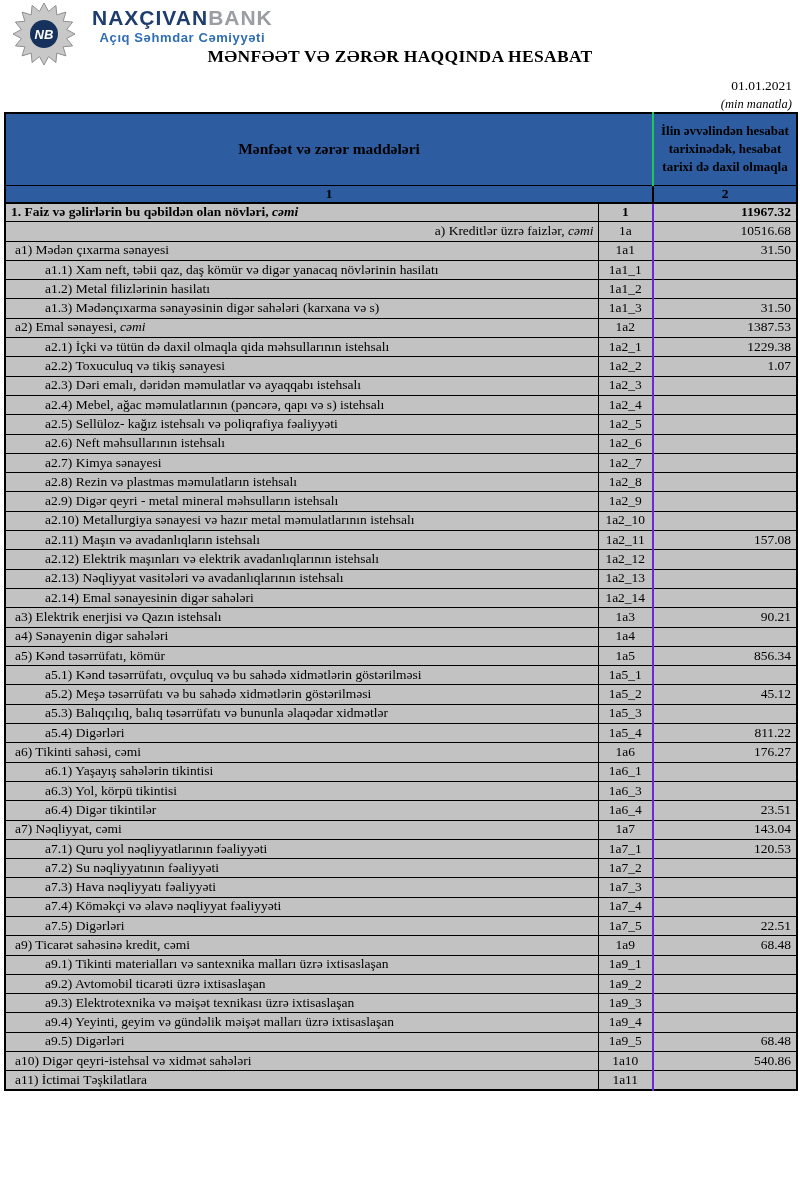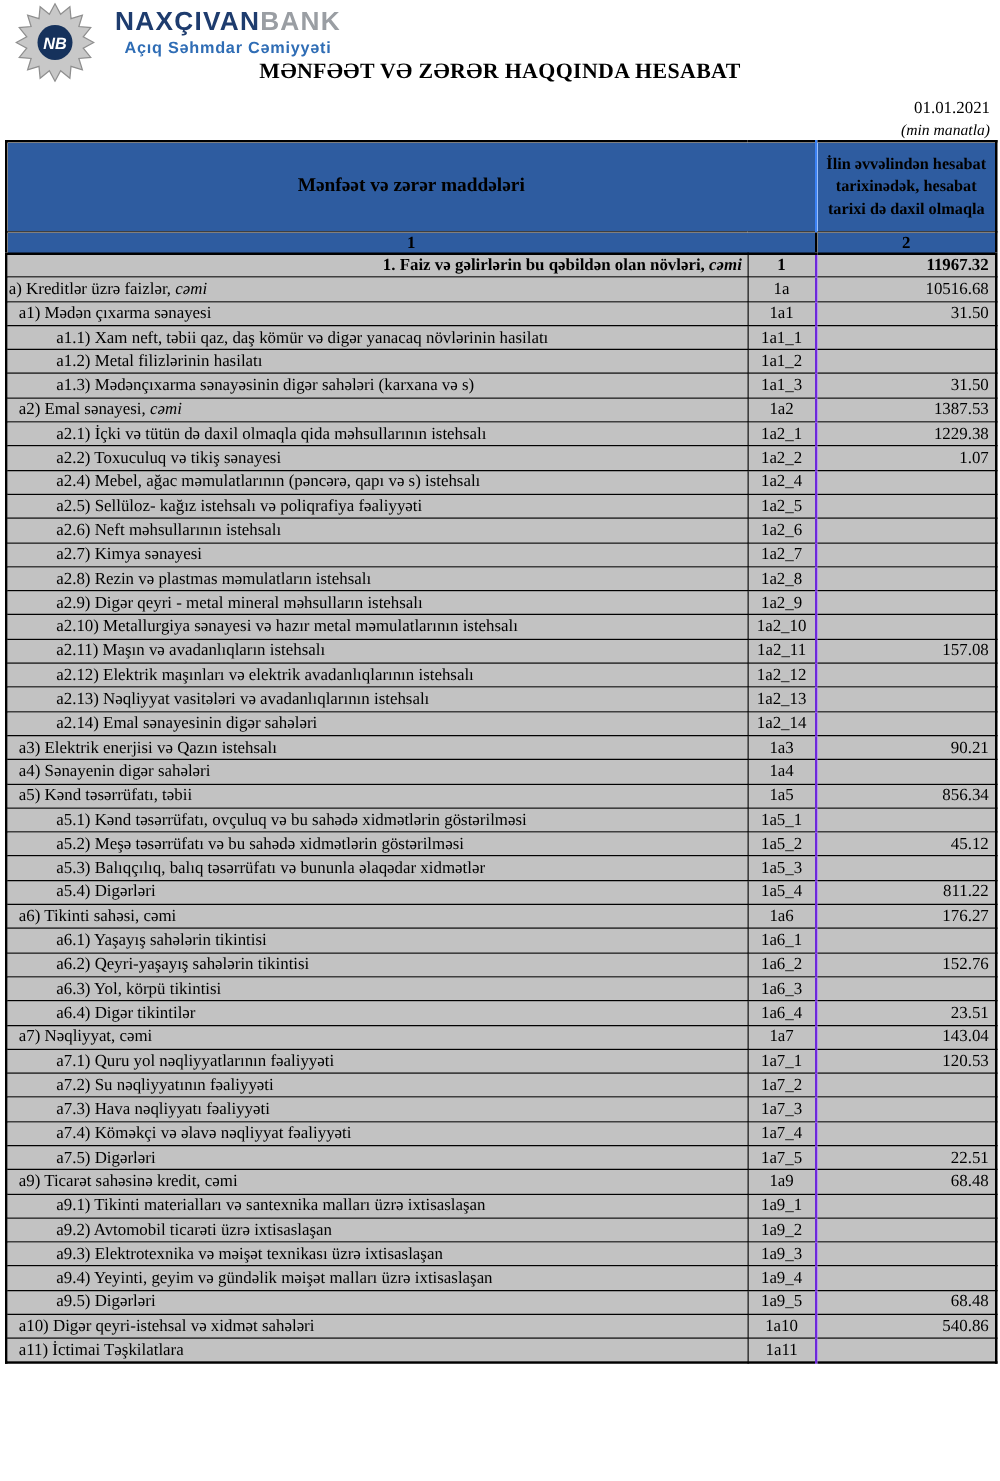--- a/index.html
+++ b/index.html
@@ -25,29 +25,29 @@
   .doc-title{position:absolute;top:46px;left:0;width:100%;text-align:center;font-size:17.5px;font-weight:bold;letter-spacing:.3px;}
   .doc-date{position:absolute;top:78px;right:8px;font-size:13.5px;}
   .doc-unit{position:absolute;top:97px;right:8px;font-size:12.5px;font-style:italic;}
 
   
   table.report{position:absolute;top:112px;left:4px;width:792px;border-collapse:collapse;table-layout:fixed;border:2px solid #000;}
   col.c1{width:593px;} col.c2{width:55px;} col.c3{width:144px;}
   th,td{border:1px solid #000;overflow:hidden;}
   thead th{background:var(--header-blue);font-weight:bold;color:#000;}
   th.main-head{font-size:15.5px;height:72px;text-align:center;margin-top:12px;}
-  th.val-head{font-size:13px;line-height:1.4;padding:2px 6px;text-align:center;border-left:2px solid #3b82f6;}
+  th.val-head{font-size:13px;line-height:1.4;padding:2px 6px;text-align:center;border-left:2px solid #22c55e;}
   tr.numrow th{height:17px;font-size:13.5px;padding:0;text-align:center;border-top:1px solid #000;border-bottom:2px solid #000;}
   tr.numrow th.val-num{border-left:2px solid #000;}
   tbody td{background:var(--row-gray);font-size:13.5px;height:19.3px;padding:0 4px;line-height:1.25;white-space:nowrap;}
   td.c-name{text-align:left;}
   td.c-code{text-align:center;padding:0 2px;}
   td.c-val{text-align:right;border-left:2px solid #6d28d9;padding-right:5px;}
-  td.lvl0{padding-left:5px;text-align:right;}
-  td.lvl1{padding-left:1px;}
+  td.lvl0{padding-left:5px;}
+  td.lvl1{padding-left:1px;text-align:right;}
   td.lvl2{padding-left:9px;}
   td.lvl3{padding-left:39px;}
   tr.bold td{font-weight:bold;}
 </style>
 </head>
 <body>
 
 <div class="page">
 
   <div class="brandbar">
@@ -126,20 +126,25 @@
           <td class="c-name lvl3">a2.1) İçki və tütün də daxil olmaqla qida məhsullarının istehsalı</td>
           <td class="c-code">1a2_1</td>
           <td class="c-val">1229.38</td>
         </tr>
         <tr>
           <td class="c-name lvl3">a2.2) Toxuculuq və tikiş sənayesi</td>
           <td class="c-code">1a2_2</td>
           <td class="c-val">1.07</td>
         </tr>
         <tr>
+          <td class="c-name lvl3">a2.3) Dəri emalı, dəridən məmulatlar və ayaqqabı istehsalı</td>
+          <td class="c-code">1a2_3</td>
+          <td class="c-val"></td>
+        </tr>
+        <tr>
           <td class="c-name lvl3">a2.4) Mebel, ağac məmulatlarının (pəncərə, qapı və s) istehsalı</td>
           <td class="c-code">1a2_4</td>
           <td class="c-val"></td>
         </tr>
         <tr>
           <td class="c-name lvl3">a2.5) Sellüloz- kağız istehsalı və poliqrafiya fəaliyyəti</td>
           <td class="c-code">1a2_5</td>
           <td class="c-val"></td>
         </tr>
         <tr>
@@ -191,21 +196,21 @@
           <td class="c-name lvl2">a3) Elektrik enerjisi və Qazın istehsalı</td>
           <td class="c-code">1a3</td>
           <td class="c-val">90.21</td>
         </tr>
         <tr>
           <td class="c-name lvl2">a4) Sənayenin digər sahələri</td>
           <td class="c-code">1a4</td>
           <td class="c-val"></td>
         </tr>
         <tr>
-          <td class="c-name lvl2">a5) Kənd təsərrüfatı, təbii</td>
+          <td class="c-name lvl2">a5) Kənd təsərrüfatı, kömür</td>
           <td class="c-code">1a5</td>
           <td class="c-val">856.34</td>
         </tr>
         <tr>
           <td class="c-name lvl3">a5.1) Kənd təsərrüfatı, ovçuluq və bu sahədə xidmətlərin göstərilməsi</td>
           <td class="c-code">1a5_1</td>
           <td class="c-val"></td>
         </tr>
         <tr>
           <td class="c-name lvl3">a5.2) Meşə təsərrüfatı və bu sahədə xidmətlərin göstərilməsi</td>
@@ -226,25 +231,20 @@
           <td class="c-name lvl2">a6) Tikinti sahəsi, cəmi</td>
           <td class="c-code">1a6</td>
           <td class="c-val">176.27</td>
         </tr>
         <tr>
           <td class="c-name lvl3">a6.1) Yaşayış sahələrin tikintisi</td>
           <td class="c-code">1a6_1</td>
           <td class="c-val"></td>
         </tr>
         <tr>
-          <td class="c-name lvl3">a6.2) Qeyri-yaşayış sahələrin tikintisi</td>
-          <td class="c-code">1a6_2</td>
-          <td class="c-val">152.76</td>
-        </tr>
-        <tr>
           <td class="c-name lvl3">a6.3) Yol, körpü tikintisi</td>
           <td class="c-code">1a6_3</td>
           <td class="c-val"></td>
         </tr>
         <tr>
           <td class="c-name lvl3">a6.4) Digər tikintilər</td>
           <td class="c-code">1a6_4</td>
           <td class="c-val">23.51</td>
         </tr>
         <tr>

